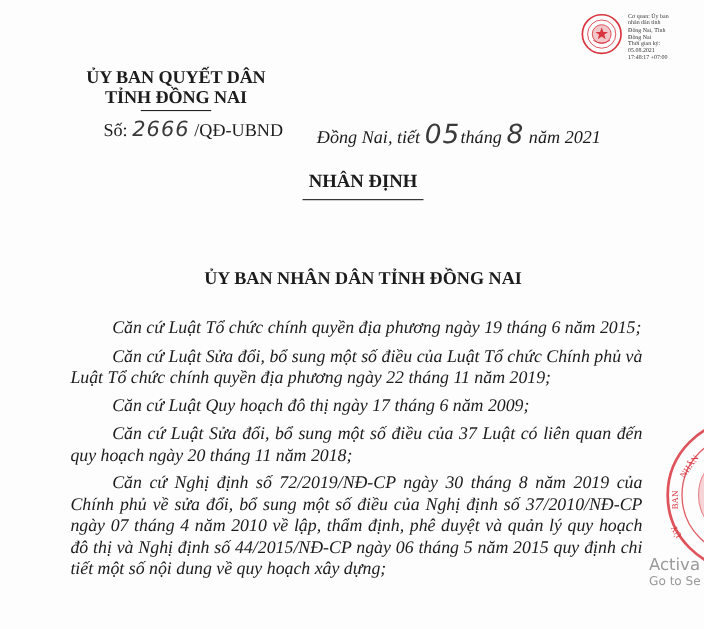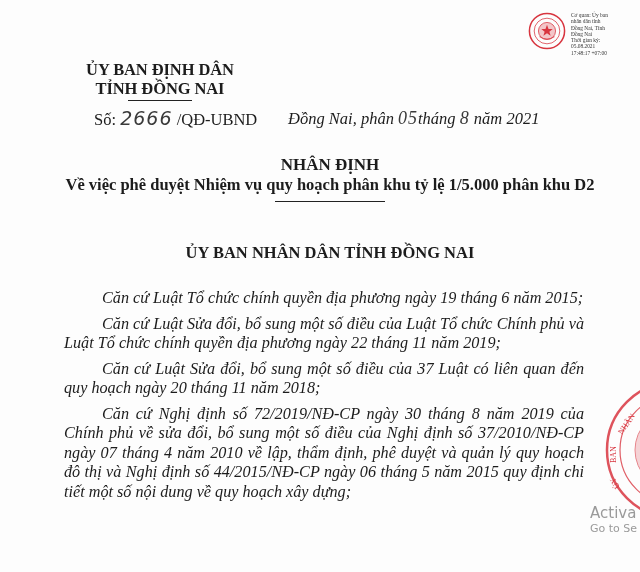--- a/index.html
+++ b/index.html
@@ -22,21 +22,21 @@
   
   .left-head { position: absolute; left: 60px; top: 60px; width: 200px; text-align: center; }
   .right-head { position: absolute; left: 268px; top: 60px; width: 362px; text-align: center; }
   .h-bold { font-weight: bold; font-size: 16.5px; line-height: 19px; letter-spacing: -0.1px; }
   .motto { font-weight: bold; font-size: 17px; line-height: 20px; }
   .rule { height: 1px; background: #222; margin: 2px auto 0; }
 
   .so-line { position: absolute; left: 94px; top: 107px; font-size: 16.5px; white-space: nowrap; }
   .hand { font-family: "DejaVu Sans", sans-serif; font-style: italic; font-weight: 300; color: #3a3a3a; font-size: 19px; letter-spacing: 1px; }
   .date-line { position: absolute; left: 288px; top: 108px; font-size: 16.5px; font-style: italic; white-space: nowrap; }
-  .date-line .hand { font-size: 18px; font-family: Liberation Serif, serif; }
+  .date-line .hand { font-size: 24px; }
 
   .title-block { position: absolute; left: 40px; top: 155px; width: 580px; text-align: center; }
   .qd-title { font-weight: bold; font-size: 17px; line-height: 20px; }
   .qd-sub { font-weight: bold; font-size: 16.5px; line-height: 19.5px; }
   .title-rule { width: 110px; height: 1px; background: #222; margin: 6px auto 0; }
 
   .authority { position: absolute; left: 40px; top: 243px; width: 580px; text-align: center; font-weight: bold; font-size: 16.5px; }
 
   .body-text { position: absolute; left: 64px; top: 289px; width: 520px; font-style: italic; font-size: 16.2px; line-height: 19.5px; }
   .para { text-indent: 38px; text-align: justify; margin: 0 0 6px 0; }
@@ -67,50 +67,50 @@
       <div>nhân dân tỉnh</div>
       <div>Đồng Nai, Tỉnh</div>
       <div>Đồng Nai</div>
       <div>Thời gian ký:</div>
       <div>05.08.2021</div>
       <div>17:48:17 +07:00</div>
     </div>
   </div>
 
   <div class="left-head">
-    <div class="h-bold">ỦY BAN ĐỊNH DÂN</div>
+    <div class="h-bold">ỦY BAN QUYẾT DÂN</div>
     <div class="h-bold">TỈNH ĐỒNG NAI</div>
     <div class="rule" style="width:64px"></div>
   </div>
 
 
   <div class="so-line">
     <span>Số:</span>
     <span class="hand">2666</span>
     <span>/QĐ-UBND</span>
   </div>
 
   <div class="date-line">
-    <span>Đồng Nai, phân</span>
+    <span>Đồng Nai, tiết</span>
     <span class="hand">05</span><span>tháng</span>
     <span class="hand">8</span>
     <span>năm 2021</span>
   </div>
 
   <div class="title-block">
     <div class="qd-title">NHÂN ĐỊNH</div>
-    <div class="qd-sub">Về việc phê duyệt Nhiệm vụ quy hoạch phân khu tỷ lệ 1/5.000 phân khu D2</div>
     <div class="title-rule"></div>
   </div>
 
   <div class="authority">ỦY BAN NHÂN DÂN TỈNH ĐỒNG NAI</div>
 
   <div class="body-text">
     <p class="para">Căn cứ Luật Tổ chức chính quyền địa phương ngày 19 tháng 6 năm 2015;</p>
     <p class="para">Căn cứ Luật Sửa đổi, bổ sung một số điều của Luật Tổ chức Chính phủ và Luật Tổ chức chính quyền địa phương ngày 22 tháng 11 năm 2019;</p>
+    <p class="para">Căn cứ Luật Quy hoạch đô thị ngày 17 tháng 6 năm 2009;</p>
     <p class="para">Căn cứ Luật Sửa đổi, bổ sung một số điều của 37 Luật có liên quan đến quy hoạch ngày 20 tháng 11 năm 2018;</p>
     <p class="para">Căn cứ Nghị định số 72/2019/NĐ-CP ngày 30 tháng 8 năm 2019 của Chính phủ về sửa đổi, bổ sung một số điều của Nghị định số 37/2010/NĐ-CP ngày 07 tháng 4 năm 2010 về lập, thẩm định, phê duyệt và quản lý quy hoạch đô thị và Nghị định số 44/2015/NĐ-CP ngày 06 tháng 5 năm 2015 quy định chi tiết một số nội dung về quy hoạch xây dựng;</p>
   </div>
 
   <svg class="red-seal" viewBox="0 0 90 150">
     <circle cx="75" cy="75" r="68" fill="none" stroke="#d8353f" stroke-width="2.5" opacity="0.85"></circle>
     <circle cx="75" cy="75" r="55" fill="none" stroke="#d8353f" stroke-width="1.2" opacity="0.8"></circle>
     <circle cx="75" cy="75" r="40" fill="#f0b7bc" stroke="#d8353f" stroke-width="1" opacity="0.6"></circle>
     <text x="22" y="60" font-size="8" fill="#d8353f" font-family="Liberation Serif, serif" transform="rotate(-55 22 60)">NHÂN</text>
     <text x="16" y="88" font-size="8" fill="#d8353f" font-family="Liberation Serif, serif" transform="rotate(-90 16 88)">BAN</text>

